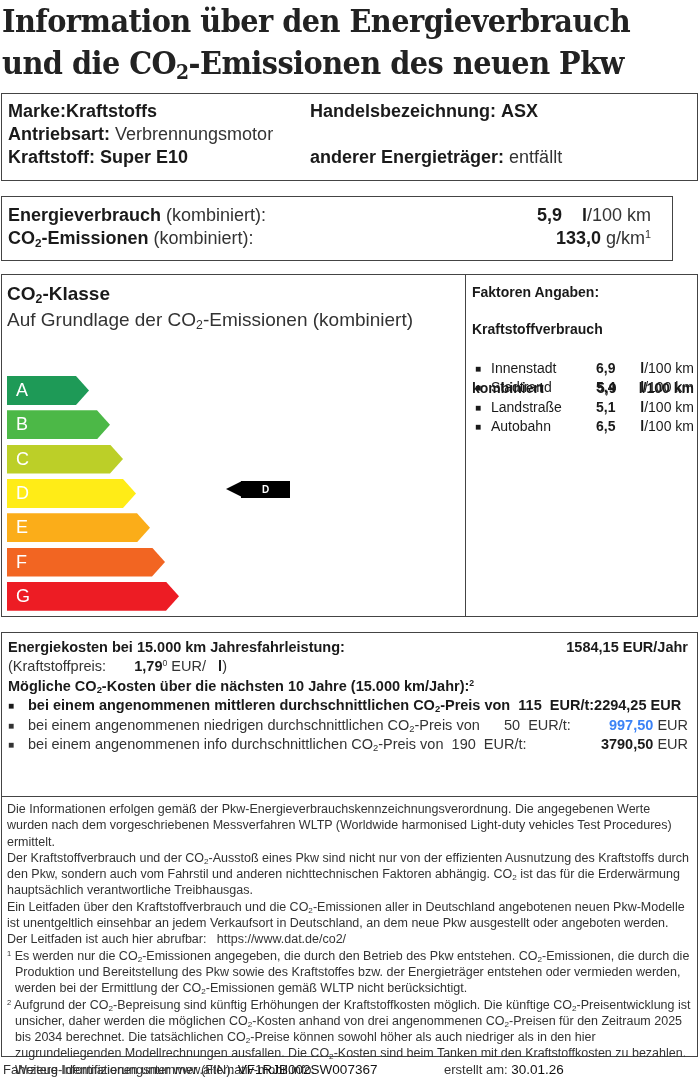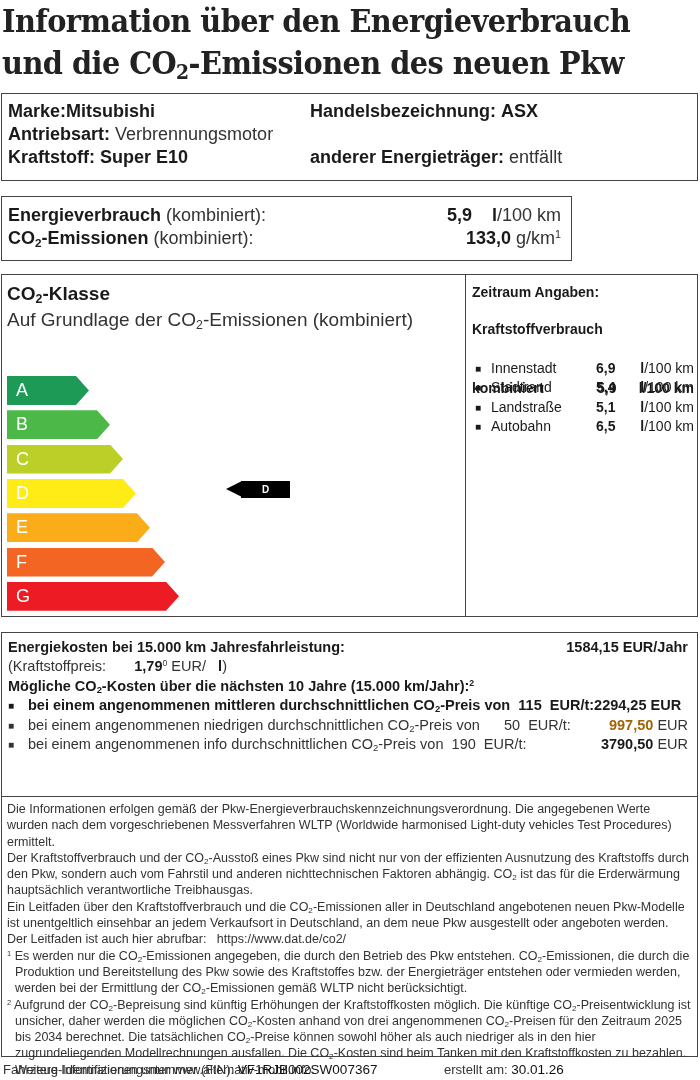--- a/index.html
+++ b/index.html
@@ -12,21 +12,21 @@
 
   
   #vehicle { left: 1px; top: 93px; width: 697px; height: 88px; font-size: 18px; line-height: 23px; padding: 6px 0 0 6px; }
   #vehicle .row { position: relative; height: 23px; white-space: nowrap; }
   #vehicle .c2 { position: absolute; left: 302px; top: 0; }
   .lbl { font-weight: bold; }
   .valb { font-weight: bold; }
   .valn { font-weight: normal; color: #333; }
 
   
-  #energy { left: 1px; top: 196px; width: 571px; height: 65px; font-size: 18px; line-height: 23px; padding: 7px 6px 0 6px; }
+  #energy { left: 1px; top: 196px; width: 672px; height: 65px; font-size: 18px; line-height: 23px; padding: 7px 17px 0 6px; }
   #energy .row { position: relative; height: 23px; white-space: nowrap; }
   #energy .r { position: absolute; right: 4px; top: 0; }
   .light { font-weight: normal; color: #333; }
 
   
   #klasse { left: 1px; top: 274px; width: 697px; height: 343px; }
   #klasse .left { position: absolute; left: 0; top: 0; width: 464px; height: 100%; border-right: 1.5px solid #444; box-sizing: border-box; text-decoration: underline; }
   #klasse .h1 { position: absolute; left: 5px; top: 8px; font-size: 19px; font-weight: bold; }
   #klasse .h2 { position: absolute; left: 5px; top: 34px; font-size: 19px; color: #333; white-space: nowrap; }
   .bar { position: absolute; left: 5px; height: 29px; color: #fff; font-size: 18px; line-height: 29px; padding-left: 9px; box-sizing: border-box; }
@@ -62,21 +62,21 @@
 </head>
 <body>
 
 <div class="title">
   <div>Information über den Energieverbrauch</div>
   <div><span>und die CO</span><sub>2</sub><span>-Emissionen des neuen Pkw</span></div>
 </div>
 
 <div class="box" id="vehicle">
   <div class="row">
-    <span class="lbl">Marke:</span><span class="valb">Mitsubishi</span>
+    <span class="lbl">Marke:</span><span class="valb">Kraftstoffs</span>
     <span class="c2"><span class="lbl">Handelsbezeichnung:</span> <span class="valb">ASX</span></span>
   </div>
   <div class="row">
     <span class="lbl">Antriebsart:</span> <span class="valn">Verbrennungsmotor</span>
   </div>
   <div class="row">
     <span class="lbl">Kraftstoff:</span> <span class="valb">Super E10</span>
     <span class="c2"><span class="lbl">anderer Energieträger:</span> <span class="valn">entfällt</span></span>
   </div>
 </div>
@@ -107,21 +107,21 @@
         <div class="bar" style="top: 306.8px; width: 172px; background: rgb(237, 28, 36); clip-path: polygon(0px 0px, 159px 0px, 100% 50%, 159px 100%, 0px 100%);"><span>G</span></div>
       </div>
 
     <div class="pointer">
       <div class="tip"></div>
       <div class="shaft">D</div>
     </div>
   </div>
 
   <div class="right">
-    <div class="wt">Zeitraum Angaben:</div>
+    <div class="wt">Faktoren Angaben:</div>
     <div class="kv">Kraftstoffverbrauch</div>
     <div class="crow" style="top:64px;margin-top:40px;">
       <span style="position:absolute;left:0;font-weight:bold;">kombiniert</span>
       <span class="v" style="left:125px;">5,9</span>
       <span class="u" style="font-weight:bold;">l/100 km</span>
     </div>
     <div class="crow" style="top:83.5px;">
       <span class="bul">■</span>
       <span class="nm">Innenstadt</span>
       <span class="v">6,9</span>
@@ -157,21 +157,21 @@
     <span class="lt">(Kraftstoffpreis:</span>&nbsp;&nbsp;&nbsp;&nbsp;&nbsp;&nbsp;&nbsp;<span class="b">1,79</span><sup class="lt">0</sup>&nbsp;<span class="lt">EUR/</span>&nbsp;&nbsp;&nbsp;<span class="b">l</span><span class="lt">)</span>
   </div>
   <div class="row b">
     <span>Mögliche CO</span><sub>2</sub><span>-Kosten über die nächsten 10 Jahre (15.000 km/Jahr):</span><sup>2</sup>
   </div>
   <div class="row b">
     <span class="bul2">■</span><span>bei einem angenommenen mittleren durchschnittlichen CO</span><sub>2</sub><span>-Preis von</span>&nbsp;&nbsp;<span>115</span>&nbsp;&nbsp;<span>EUR/t:</span><span>2294,25 EUR</span>
   </div>
   <div class="row lt">
     <span class="bul2">■</span><span>bei einem angenommenen niedrigen durchschnittlichen CO</span><sub>2</sub><span>-Preis von</span>&nbsp;&nbsp;&nbsp;&nbsp;&nbsp;&nbsp;<span>50</span>&nbsp;&nbsp;<span>EUR/t:</span>
-    <span class="r"><b style="color:#a16207">997,50</b>&nbsp;<span>EUR</span></span>
+    <span class="r"><b style="color:#3b82f6">997,50</b>&nbsp;<span>EUR</span></span>
   </div>
   <div class="row lt">
     <span class="bul2">■</span><span>bei einem angenommenen info durchschnittlichen CO</span><sub>2</sub><span>-Preis von</span>&nbsp;&nbsp;<span>190</span>&nbsp;&nbsp;<span>EUR/t:</span>
     <span class="r"><b style="color:#1a1a1a">3790,50</b>&nbsp;<span>EUR</span></span>
   </div>
 </div>
 
 <div class="box" id="notes">
   <p>Die Informationen erfolgen gemäß der Pkw-Energieverbrauchskennzeichnungsverordnung. Die angegebenen Werte wurden nach dem vorgeschriebenen Messverfahren WLTP (Worldwide harmonised Light-duty vehicles Test Procedures) ermittelt.</p>
   <p><span>Der Kraftstoffverbrauch und der CO</span><sub>2</sub><span>-Ausstoß eines Pkw sind nicht nur von der effizienten Ausnutzung des Kraftstoffs durch den Pkw, sondern auch vom Fahrstil und anderen nichttechnischen Faktoren abhängig. CO</span><sub>2</sub><span> ist das für die Erderwärmung hauptsächlich verantwortliche Treibhausgas.</span></p>

